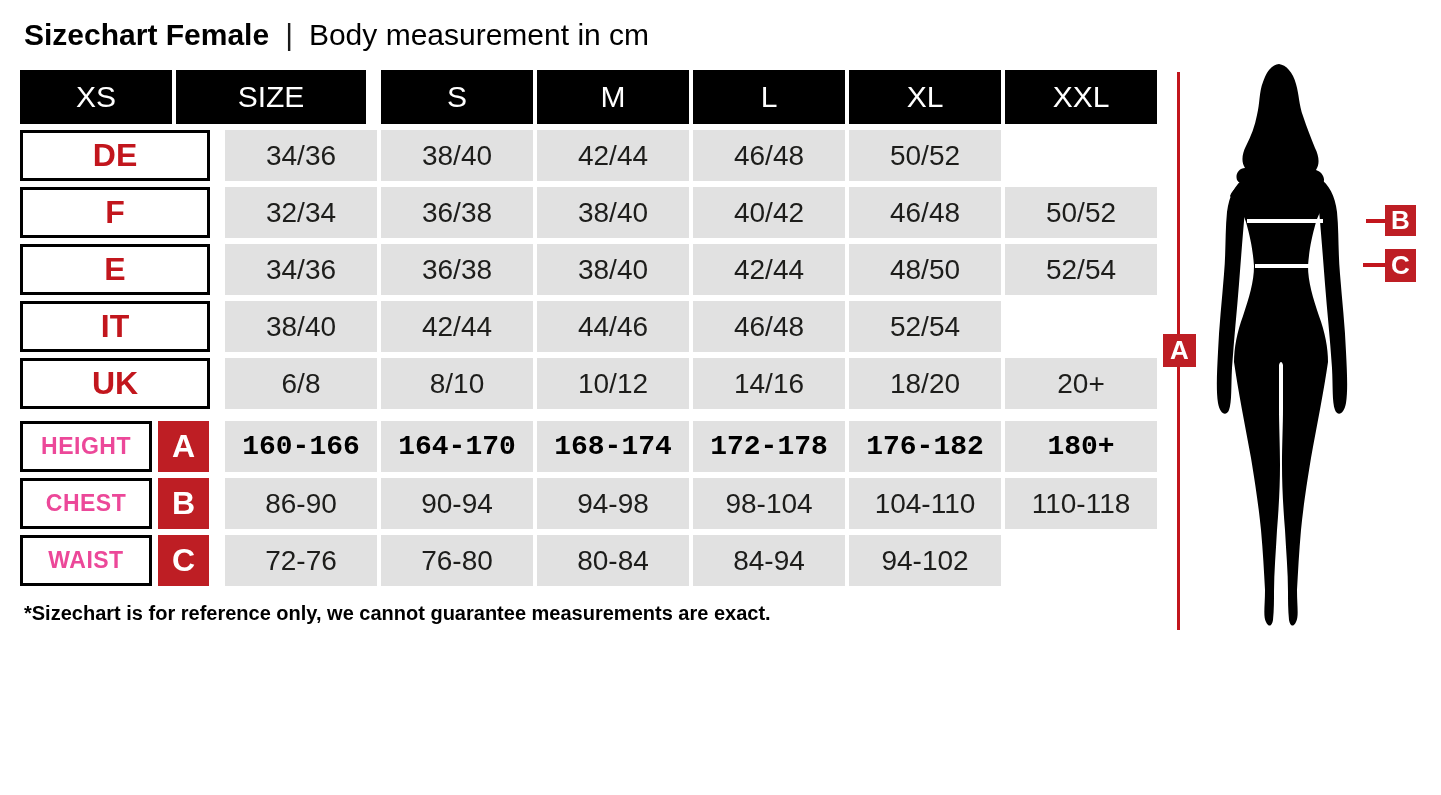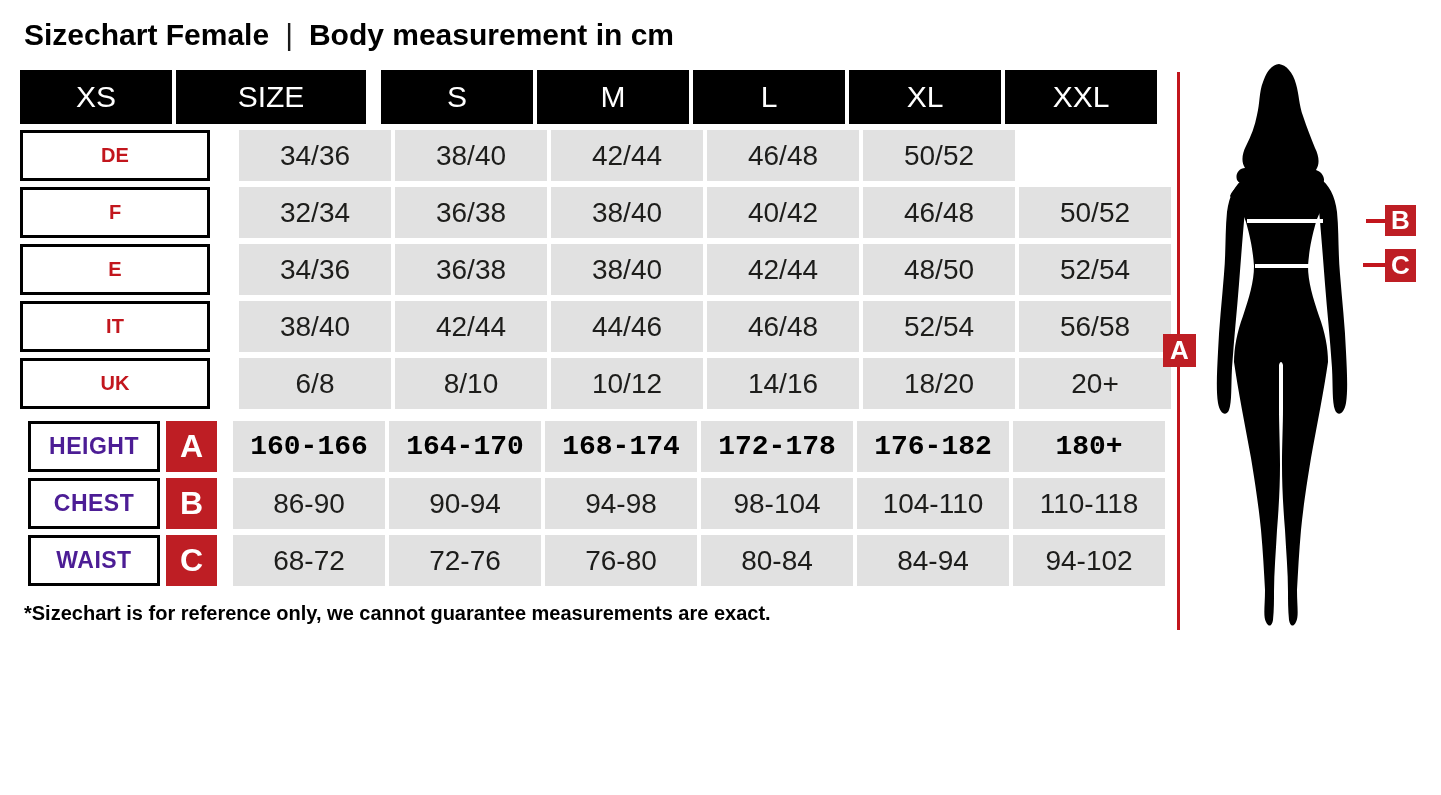--- a/index.html
+++ b/index.html
@@ -4,34 +4,34 @@
 <style>
   html,body{margin:0;padding:0;background:#fff;}
   .page{
     position:relative;width:1441px;height:654px;background:#ffffff;
     font-family:"Liberation Sans", sans-serif;color:#000;overflow:hidden;
   }
   
   .title-row{position:absolute;left:24px;top:16px;display:flex;align-items:baseline;font-size:30px;line-height:38px;white-space:nowrap;}
   .title-main{font-weight:bold;}
   .title-sep{margin:0 16px;font-weight:normal;color:#1a1a1a;}
-  .title-sub{font-weight:bold;}
+  .title-sub{font-weight:normal;}
   
   .sizetable{position:absolute;left:20px;top:70px;}
   .t-row{display:flex;height:51px;margin-bottom:6px;}
   .t-row.header{height:54px;}
   .cell{box-sizing:border-box;display:flex;align-items:center;justify-content:center;}
   .size-head{width:190px;margin-right:15px;background:#000;color:#fff;font-size:30px;}
   .col-h{width:152px;margin-right:4px;background:#000;color:#fff;font-size:30px;}
   .col-h:last-child{margin-right:4px;}
-  .size-label{width:190px;margin-right:29px;background:#fff;border:3px solid #000;color:#c2161d;font-weight:bold;font-size:20px;}
+  .size-label{width:190px;margin-right:15px;background:#fff;border:3px solid #000;color:#c2161d;font-weight:bold;font-size:32px;}
   .val{width:152px;margin-right:4px;background:#e1e1e1;color:#1d1d1b;font-size:28px;}
   .val:last-child{margin-right:0;}
   .row-meas-first{margin-top:12px;}
-  .label-white{width:132px;margin-right:6px;background:#fff;border:3px solid #000;color:#4c1d95;font-weight:bold;font-size:23px;letter-spacing:0.5px;margin-left:8px;}
+  .label-white{width:132px;margin-right:6px;background:#fff;border:3px solid #000;color:#ec4899;font-weight:bold;font-size:23px;letter-spacing:0.5px;}
   .marker-cell{width:51px;margin-right:16px;background:#be1e24;color:#fff;font-weight:bold;font-size:32px;}
   .row-bold .val{font-weight:bold;color:#000;font-family:Liberation Mono, monospace;}
   
   .footnote{position:absolute;left:24px;top:602px;font-size:20px;font-weight:bold;}
   
   .silhouette{position:absolute;left:1205px;top:60px;}
   .vline-a{position:absolute;left:1177px;top:72px;width:3px;height:558px;background:#c2161d;}
   .mk{position:absolute;background:#be1e24;color:#fff;font-weight:bold;font-size:26px;display:flex;align-items:center;justify-content:center;font-family:"Liberation Sans",sans-serif;}
   .mk-a{left:1163px;top:334px;width:33px;height:33px;}
   .mk-b{left:1385px;top:205px;width:31px;height:31px;}
@@ -92,21 +92,20 @@
       <div class="cell val">52/54</div>
     </div>
 
     <div class="t-row">
       <div class="cell size-label">IT</div>
       <div class="cell val">38/40</div>
       <div class="cell val">42/44</div>
       <div class="cell val">44/46</div>
       <div class="cell val">46/48</div>
       <div class="cell val">52/54</div>
-      <div class="cell val">56/58</div>
     </div>
 
     <div class="t-row">
       <div class="cell size-label">UK</div>
       <div class="cell val">6/8</div>
       <div class="cell val">8/10</div>
       <div class="cell val">10/12</div>
       <div class="cell val">14/16</div>
       <div class="cell val">18/20</div>
       <div class="cell val">20+</div>
@@ -130,21 +129,20 @@
       <div class="cell val">90-94</div>
       <div class="cell val">94-98</div>
       <div class="cell val">98-104</div>
       <div class="cell val">104-110</div>
       <div class="cell val">110-118</div>
     </div>
 
     <div class="t-row">
       <div class="cell label-white">WAIST</div>
       <div class="cell marker-cell">C</div>
-      <div class="cell val">68-72</div>
       <div class="cell val">72-76</div>
       <div class="cell val">76-80</div>
       <div class="cell val">80-84</div>
       <div class="cell val">84-94</div>
       <div class="cell val">94-102</div>
     </div>
 
   </div>
 
   <div class="footnote">*Sizechart is for reference only, we cannot guarantee measurements are exact.</div>

